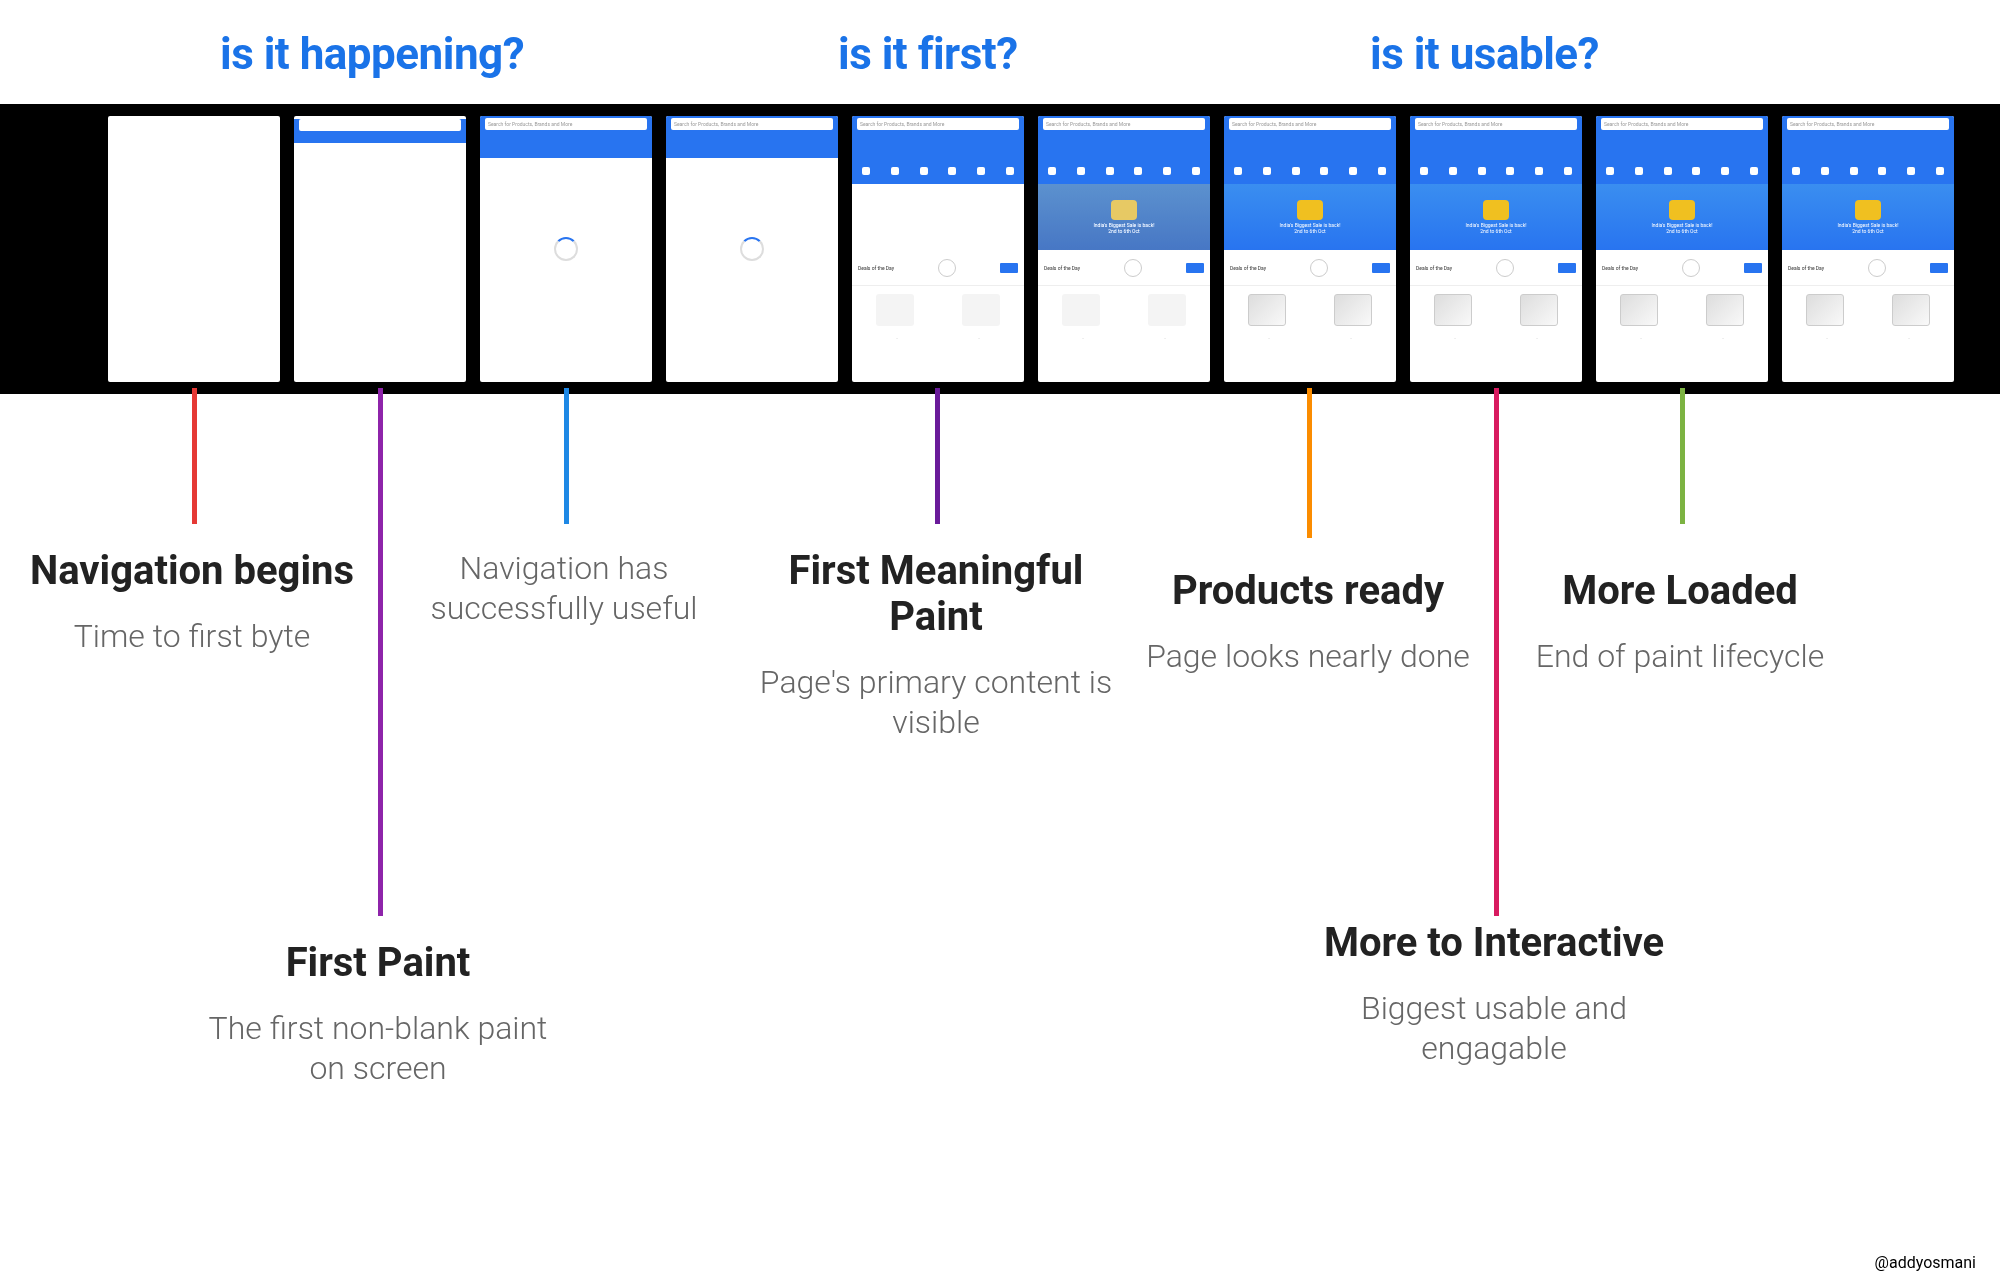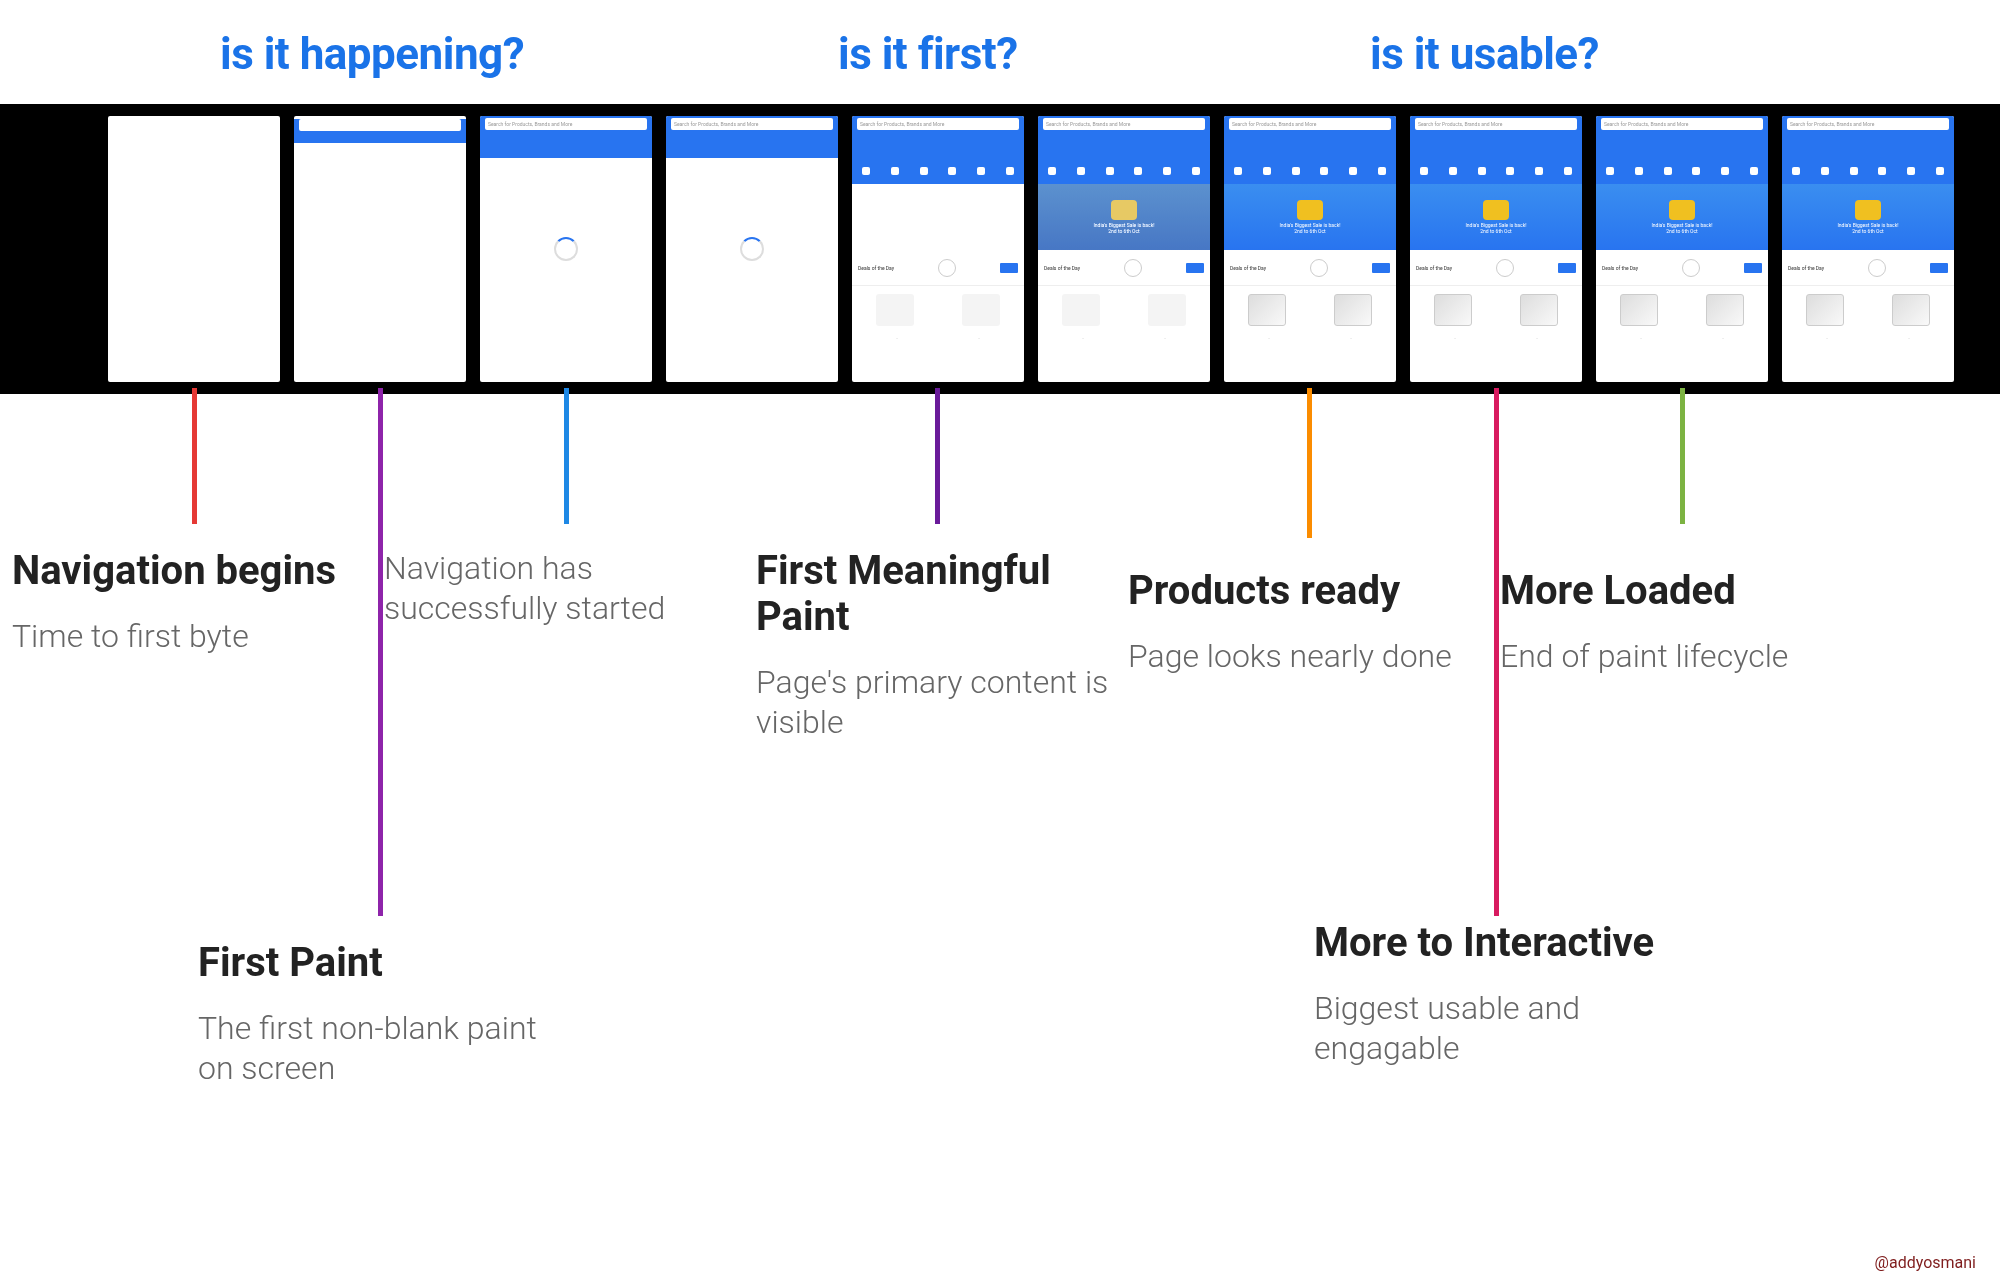--- a/index.html
+++ b/index.html
@@ -86,37 +86,38 @@
     border:2px solid #ddd;border-top-color:#2874f0;border-radius:50%;
   }
 
   .vline {
     position: absolute;
     width: 5px;
     top: 388px;
   }
   .milestone {
     position: absolute;
+    text-align: center;
     width: 360px;
   }
   .milestone .title {
     font-size: 40px;
     font-weight: 700;
     color: #222;
     line-height: 1.15;
     margin-bottom: 22px;
   }
   .milestone .sub {
     font-size: 32px;
     font-weight: 300;
     color: #666;
     line-height: 1.25;
   }
   .credit{
-    position:absolute;bottom:8px;right:24px;color:#7f1d1d;font-size:16px;
+    position:absolute;bottom:8px;right:24px;color:#000000;font-size:16px;
   }
 </style>
 </head>
 <body>
 
 <div class="question" style="left:220px">is it happening?</div>
 <div class="question" style="left:838px">is it first?</div>
 <div class="question" style="left:1370px">is it usable?</div>
 
 <div class="filmstrip">
@@ -335,21 +336,21 @@
 <div class="vline" style="left:935px;height:136px;background:#6a1b9a"></div>
 <div class="vline" style="left:1307px;height:150px;background:#fb8c00"></div>
 <div class="vline" style="left:1494px;height:528px;background:#d81b60"></div>
 <div class="vline" style="left:1680px;height:136px;background:#7cb342"></div>
 
 <div class="milestone" style="left:12px;top:548px">
   <div class="title">Navigation begins</div>
   <div class="sub">Time to first byte</div>
 </div>
 <div class="milestone" style="left:384px;top:548px">
-  <div class="sub">Navigation has successfully started</div>
+  <div class="sub">Navigation has successfully useful</div>
 </div>
 <div class="milestone" style="left:756px;top:548px">
   <div class="title">First Meaningful Paint</div>
   <div class="sub">Page's primary content is visible</div>
 </div>
 <div class="milestone" style="left:1128px;top:568px">
   <div class="title">Products ready</div>
   <div class="sub">Page looks nearly done</div>
 </div>
 <div class="milestone" style="left:1500px;top:568px">

